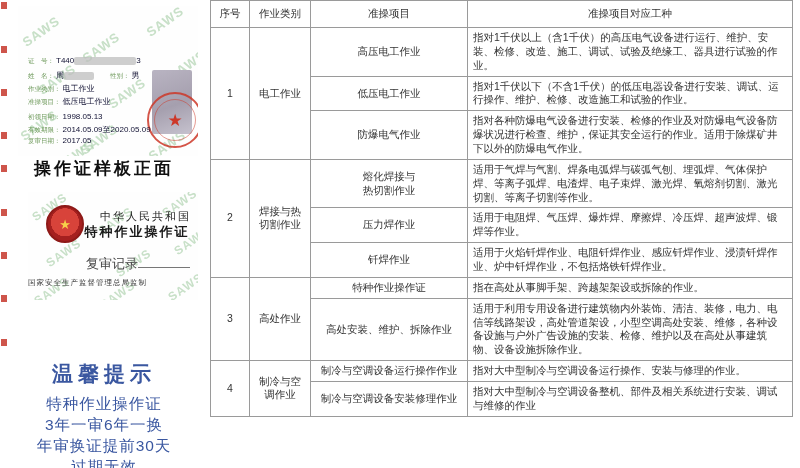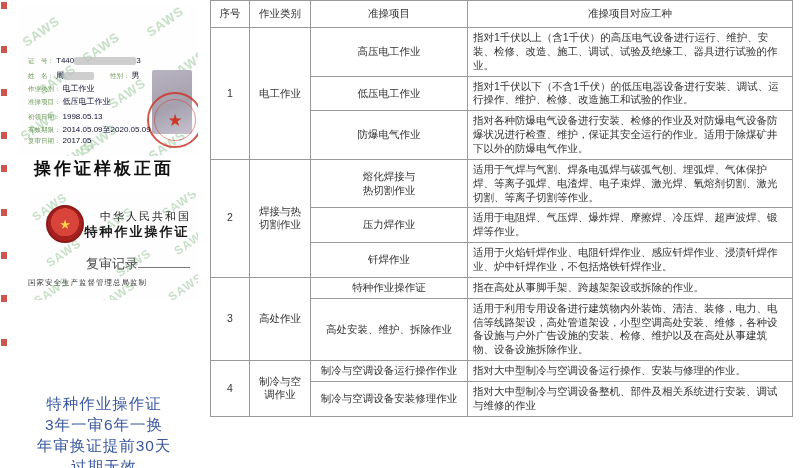--- a/index.html
+++ b/index.html
@@ -133,20 +133,21 @@
       <div class="emblem">★</div>
       <div class="bc-country">中华人民共和国</div>
       <div class="bc-title">特种作业操作证</div>
       <div class="bc-review">
         <span>复审记录</span><span class="bc-review-line"></span>
       </div>
       <div class="bc-issuer">国家安全生产监督管理总局监制</div>
     </div>
 
 
+    <div class="tips-title">温馨提示</div>
     <div class="tips-lines" style="white-space:pre-line">特种作业操作证
 3年一审6年一换
 年审换证提前30天
 过期无效</div>
   </div>
 
   <div class="right">
 
     <table class="cmp">
       <thead>

